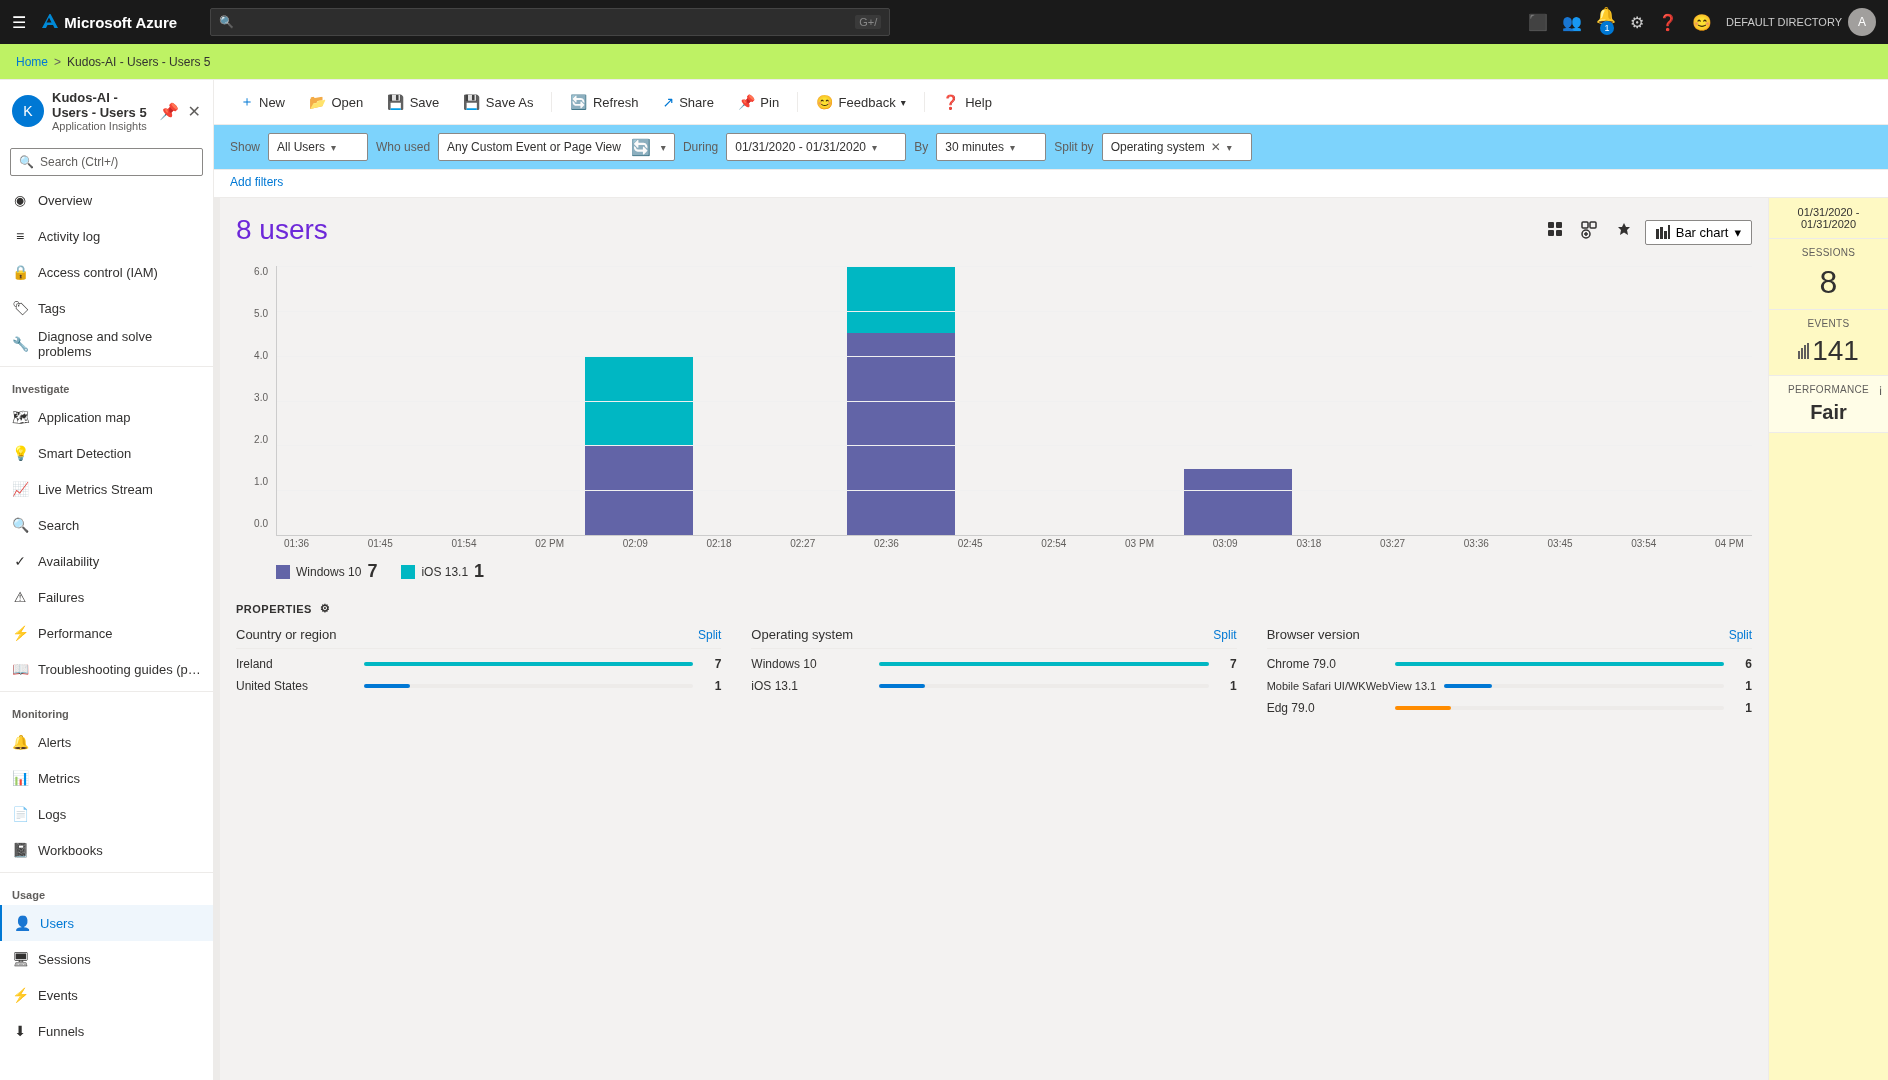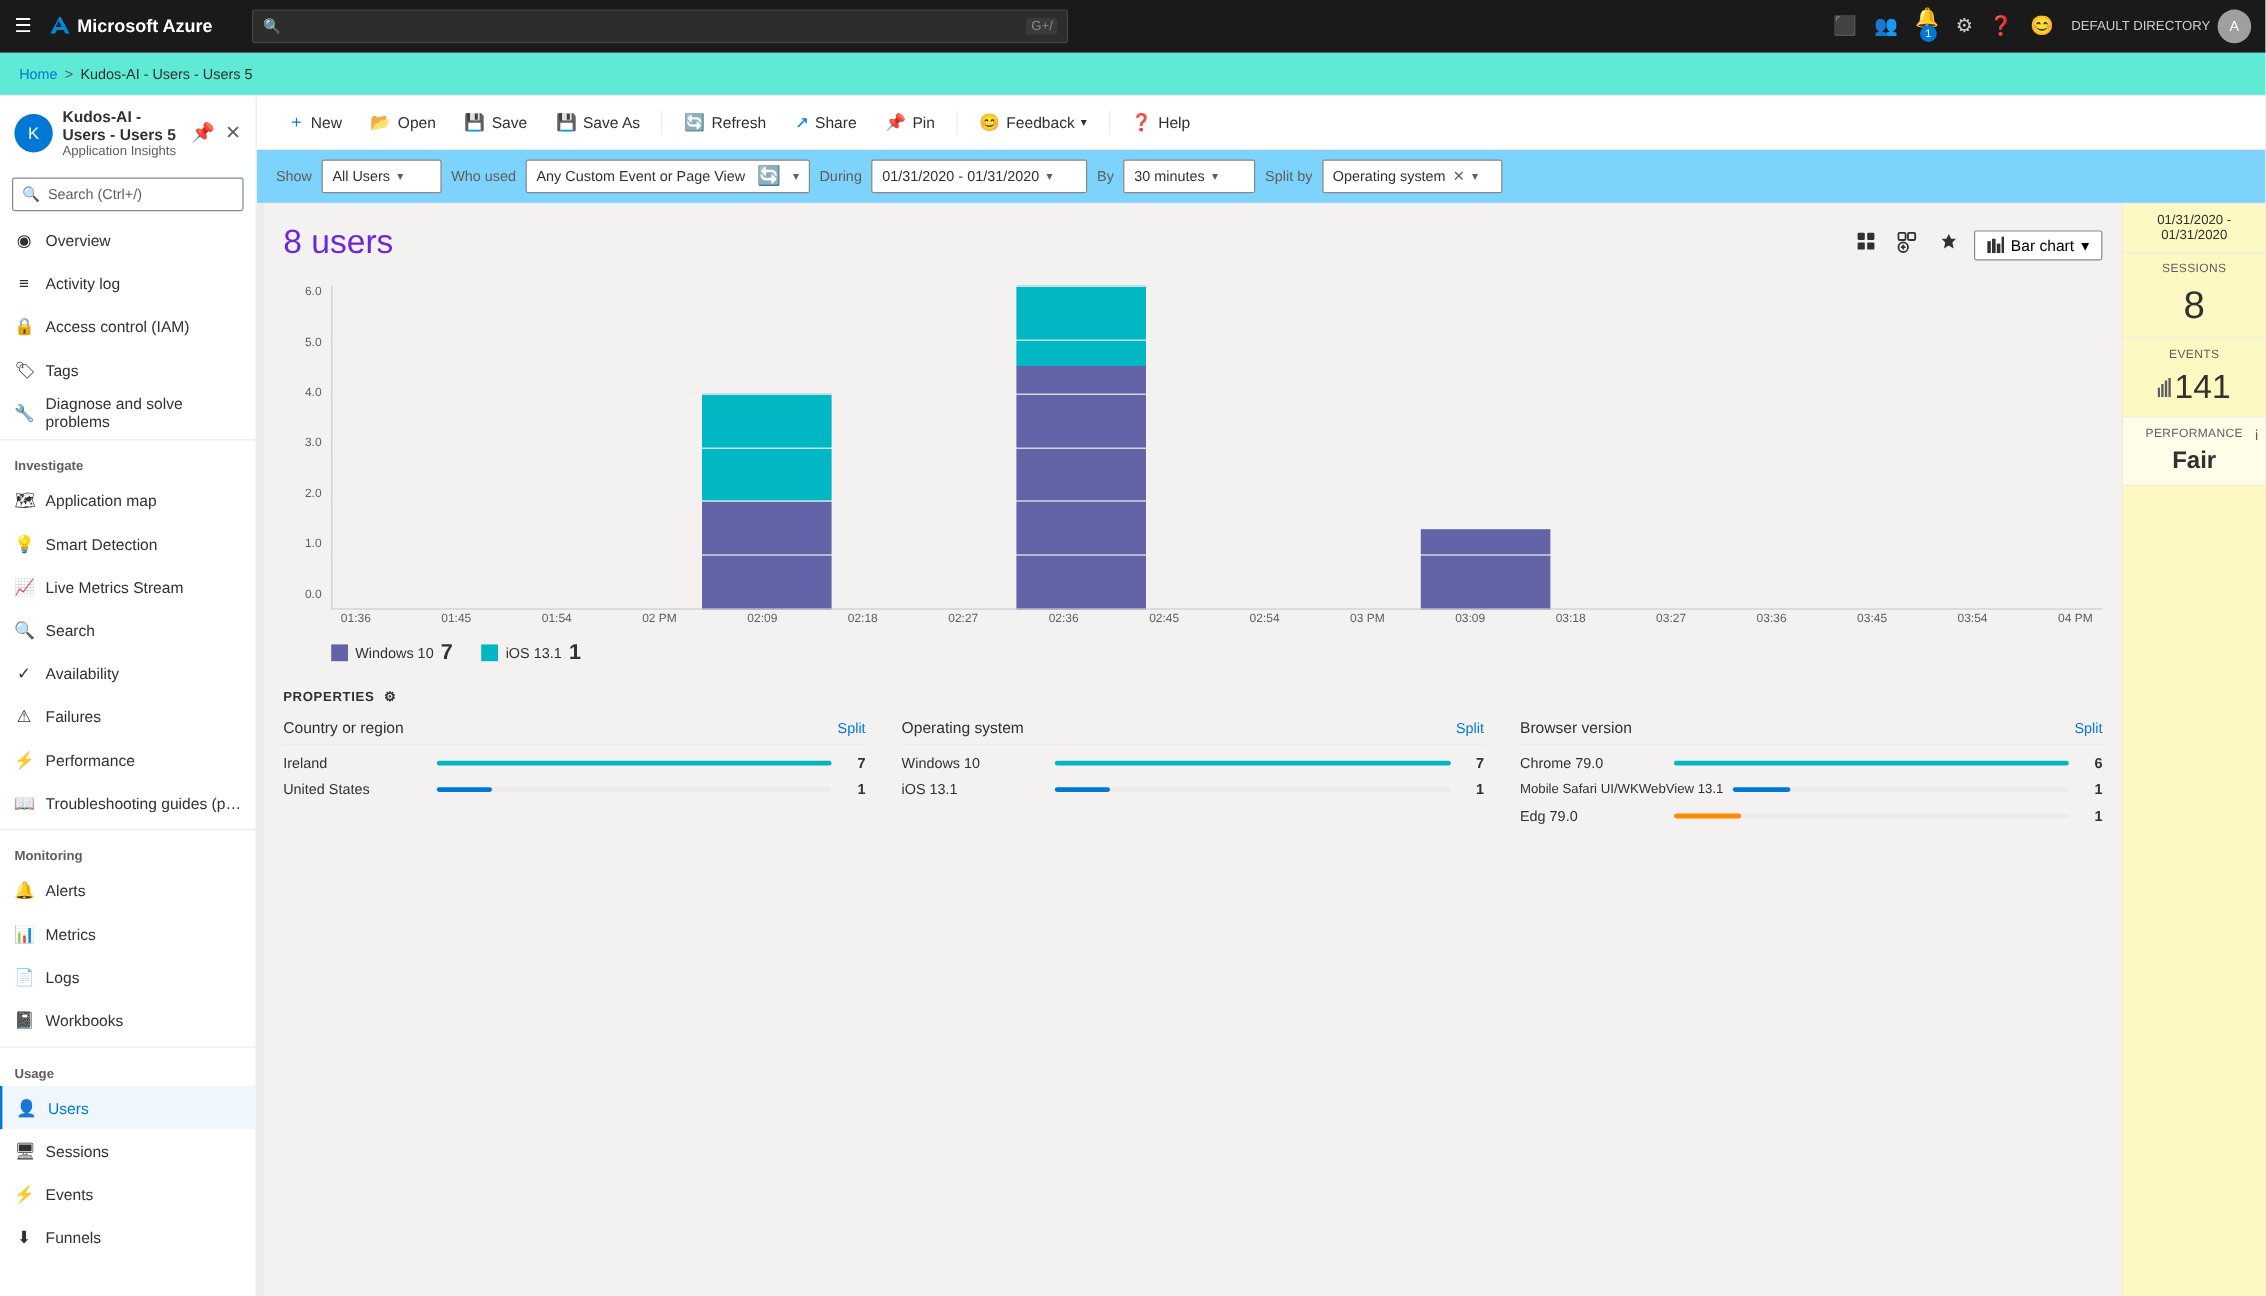--- a/index.html
+++ b/index.html
@@ -17,21 +17,21 @@
     .top-nav-search input { background: transparent; border: none; outline: none; color: #ccc; font-size: 12px; flex: 1; }
     .top-nav-icons { display: flex; align-items: center; gap: 14px; margin-left: auto; color: #ccc; font-size: 16px; }
     .top-nav-icons span { cursor: pointer; position: relative; }
     .notification-badge {
       position: absolute; top: -4px; right: -4px; background: #0078d4; color: #fff; font-size: 9px; border-radius: 50%; width: 14px; height: 14px; display: flex; align-items: center; justify-content: center;
     }
     .top-nav-user { display: flex; align-items: center; gap: 6px; cursor: pointer; }
     .top-nav-user-avatar { width: 28px; height: 28px; border-radius: 50%; background: #a19f9d; display: flex; align-items: center; justify-content: center; color: #fff; font-size: 12px; }
 
     
-    .breadcrumb { height: 36px; background: #5eead4; display: flex; align-items: center; padding: 0 16px; font-size: 12px; color: #0078d4; gap: 6px; border-bottom: 1px solid #edebe9; }
+    .breadcrumb { height: 36px; background: #bef264; display: flex; align-items: center; padding: 0 16px; font-size: 12px; color: #0078d4; gap: 6px; border-bottom: 1px solid #edebe9; }
     .breadcrumb span { color: #605e5c; }
     .breadcrumb a { color: #0078d4; cursor: pointer; text-decoration: none; }
 
     
     .layout { display: flex; height: calc(1080px - 44px - 36px); }
 
     
     .sidebar { width: 214px; background: #fff; border-right: 1px solid #edebe9; display: flex; flex-direction: column; overflow-y: auto; flex-shrink: 0; }
     .sidebar-header { padding: 10px 12px; display: flex; align-items: center; gap: 8px; }
     .sidebar-header-avatar { width: 32px; height: 32px; border-radius: 50%; background: #0078d4; display: flex; align-items: center; justify-content: center; color: #fff; font-size: 14px; flex-shrink: 0; }
@@ -324,20 +324,23 @@
       <div class="filter-dropdown" style="min-width:110px">
         <span>30 minutes</span>
         <span class="arrow">▾</span>
       </div>
       <span class="filter-label">Split by</span>
       <div class="filter-dropdown" style="min-width:150px">
         <span>Operating system</span>
         <span class="filter-x">✕</span>
         <span class="arrow">▾</span>
       </div>
+    </div>
+    <div style="background:#fff;padding:4px 16px 8px;border-bottom:1px solid #edebe9">
+      <a class="add-filters-link">Add filters</a>
     </div>
 
     <div class="content-area">
 
       <div style="width:6px;background:#edebe9;flex-shrink:0"></div>
 
       <div class="chart-main">
 
         <div style="display:flex;align-items:center;justify-content:space-between;margin-bottom:8px">
           <h1 class="users-title">8 users</h1>

